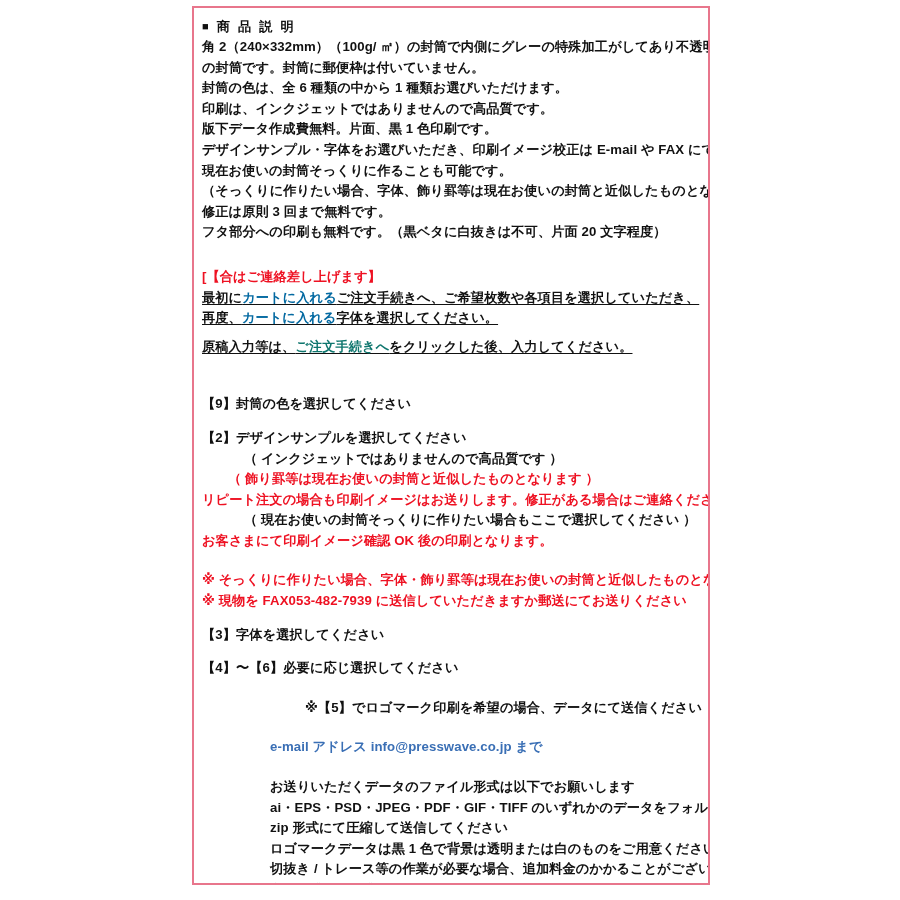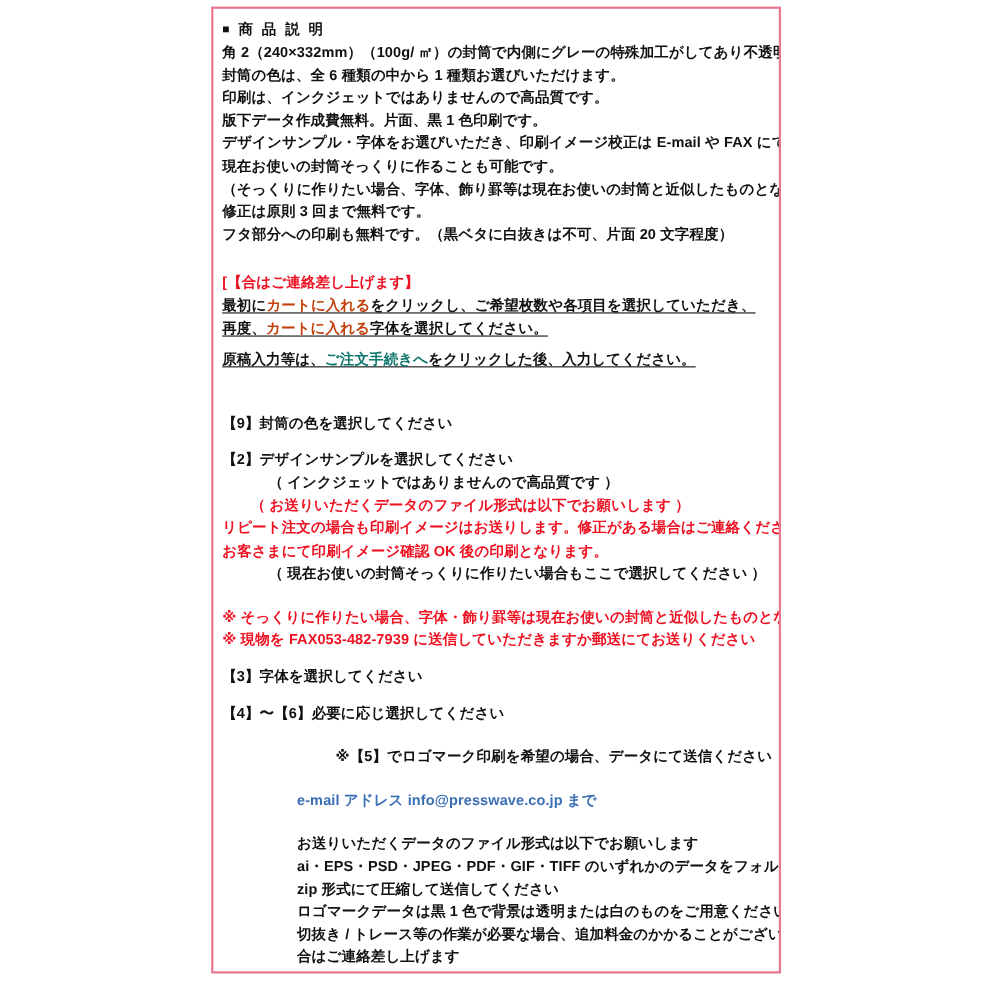--- a/index.html
+++ b/index.html
@@ -44,21 +44,21 @@
     line-height: 21px;
     font-weight: bold;
     color: #111111;
     letter-spacing: 2.2px;
     white-space: nowrap;
   }
   .red {
     color: #ee1122;
   }
   .blue-link {
-    color: #c2410c;
+    color: #0369a1;
     text-align: center;
   }
   .blue-link2 {
     color: #0f766e;
   }
   .blue-mail {
     color: #3a6fb5;
   }
   .ul-line {
     text-decoration: underline;
@@ -80,54 +80,55 @@
 </head>
 <body>
 
 <div id="page">
 
   <div class="desc-box">
 
     <div class="heading"><span class="sq">■</span> <span>商 品 説 明</span></div>
 
     <div class="line">角 2（240×332mm）（100g/ ㎡）の封筒で内側にグレーの特殊加工がしてあり不透明度 99%</div>
+    <div class="line">の封筒です。封筒に郵便枠は付いていません。</div>
     <div class="line">封筒の色は、全 6 種類の中から 1 種類お選びいただけます。</div>
     <div class="line">印刷は、インクジェットではありませんので高品質です。</div>
     <div class="line">版下データ作成費無料。片面、黒 1 色印刷です。</div>
     <div class="line">デザインサンプル・字体をお選びいただき、印刷イメージ校正は E-mail や FAX にて送信。</div>
     <div class="line">現在お使いの封筒そっくりに作ることも可能です。</div>
     <div class="line">（そっくりに作りたい場合、字体、飾り罫等は現在お使いの封筒と近似したものとなります）</div>
     <div class="line">修正は原則 3 回まで無料です。</div>
     <div class="line">フタ部分への印刷も無料です。（黒ベタに白抜きは不可、片面 20 文字程度）</div>
 
     <div class="gap-xl"></div>
 
     <div class="line red">[【合はご連絡差し上げます】</div>
 
-    <div class="line ul-line"><span>最初に</span><span class="blue-link">カートに入れる</span><span>をクリックし、ご希望枚数や各項目を選択していただき、</span></div>
+    <div class="line ul-line"><span>最初に</span><span class="blue-link">カートに入れる</span><span>ご注文手続きへ、ご希望枚数や各項目を選択していただき、</span></div>
 
     <div class="line ul-line"><span>再度、</span><span class="blue-link">カートに入れる</span><span>字体を選択してください。</span></div>
 
     <div class="gap-sm"></div>
 
     <div class="line ul-line"><span>原稿入力等は、</span><span class="blue-link2">ご注文手続きへ</span><span>をクリックした後、入力してください。</span></div>
 
     <div class="gap-xl"></div>
     <div class="gap-md"></div>
 
     <div class="line">【9】封筒の色を選択してください</div>
 
     <div class="gap-md"></div>
 
     <div class="line">【2】デザインサンプルを選択してください</div>
     <div class="line ind2">（ インクジェットではありませんので高品質です ）</div>
-    <div class="line ind1 red">（ お送りいただくデータのファイル形式は以下でお願いします ）</div>
+    <div class="line ind1 red">（ 飾り罫等は現在お使いの封筒と近似したものとなります ）</div>
     <div class="line red">リピート注文の場合も印刷イメージはお送りします。修正がある場合はご連絡ください。</div>
+    <div class="line ind2">（ 現在お使いの封筒そっくりに作りたい場合もここで選択してください ）</div>
     <div class="line red">お客さまにて印刷イメージ確認 OK 後の印刷となります。</div>
-    <div class="line ind2">（ 現在お使いの封筒そっくりに作りたい場合もここで選択してください ）</div>
 
     <div class="gap-lg"></div>
 
     <div class="line red">※ そっくりに作りたい場合、字体・飾り罫等は現在お使いの封筒と近似したものとなります</div>
     <div class="line red">※ 現物を FAX053-482-7939 に送信していただきますか郵送にてお送りください</div>
 
     <div class="gap-md"></div>
 
     <div class="line">【3】字体を選択してください</div>
 

